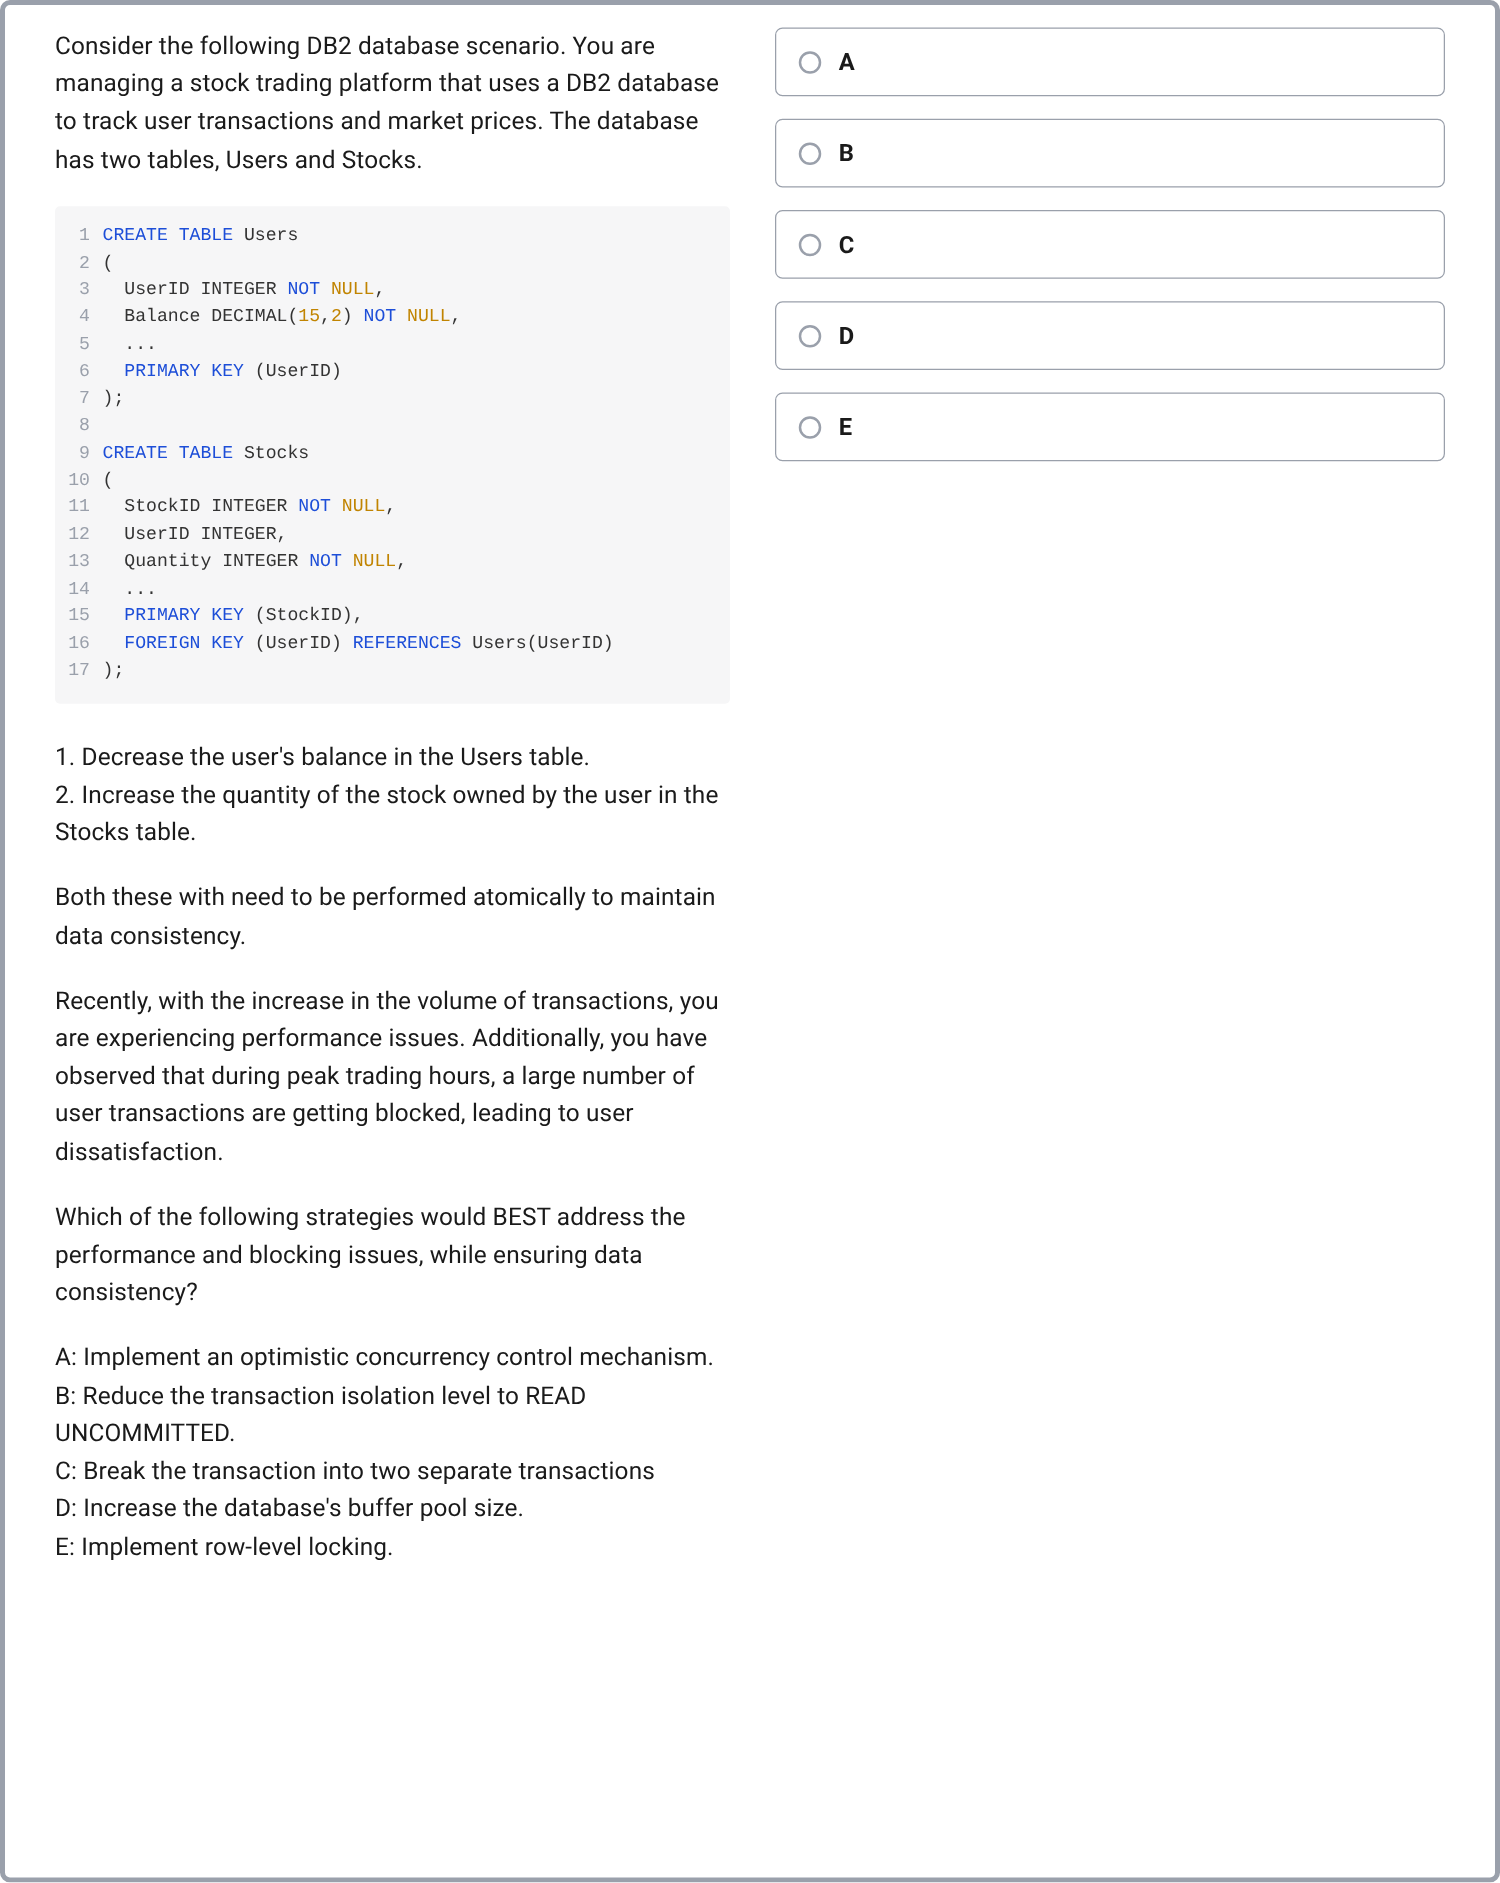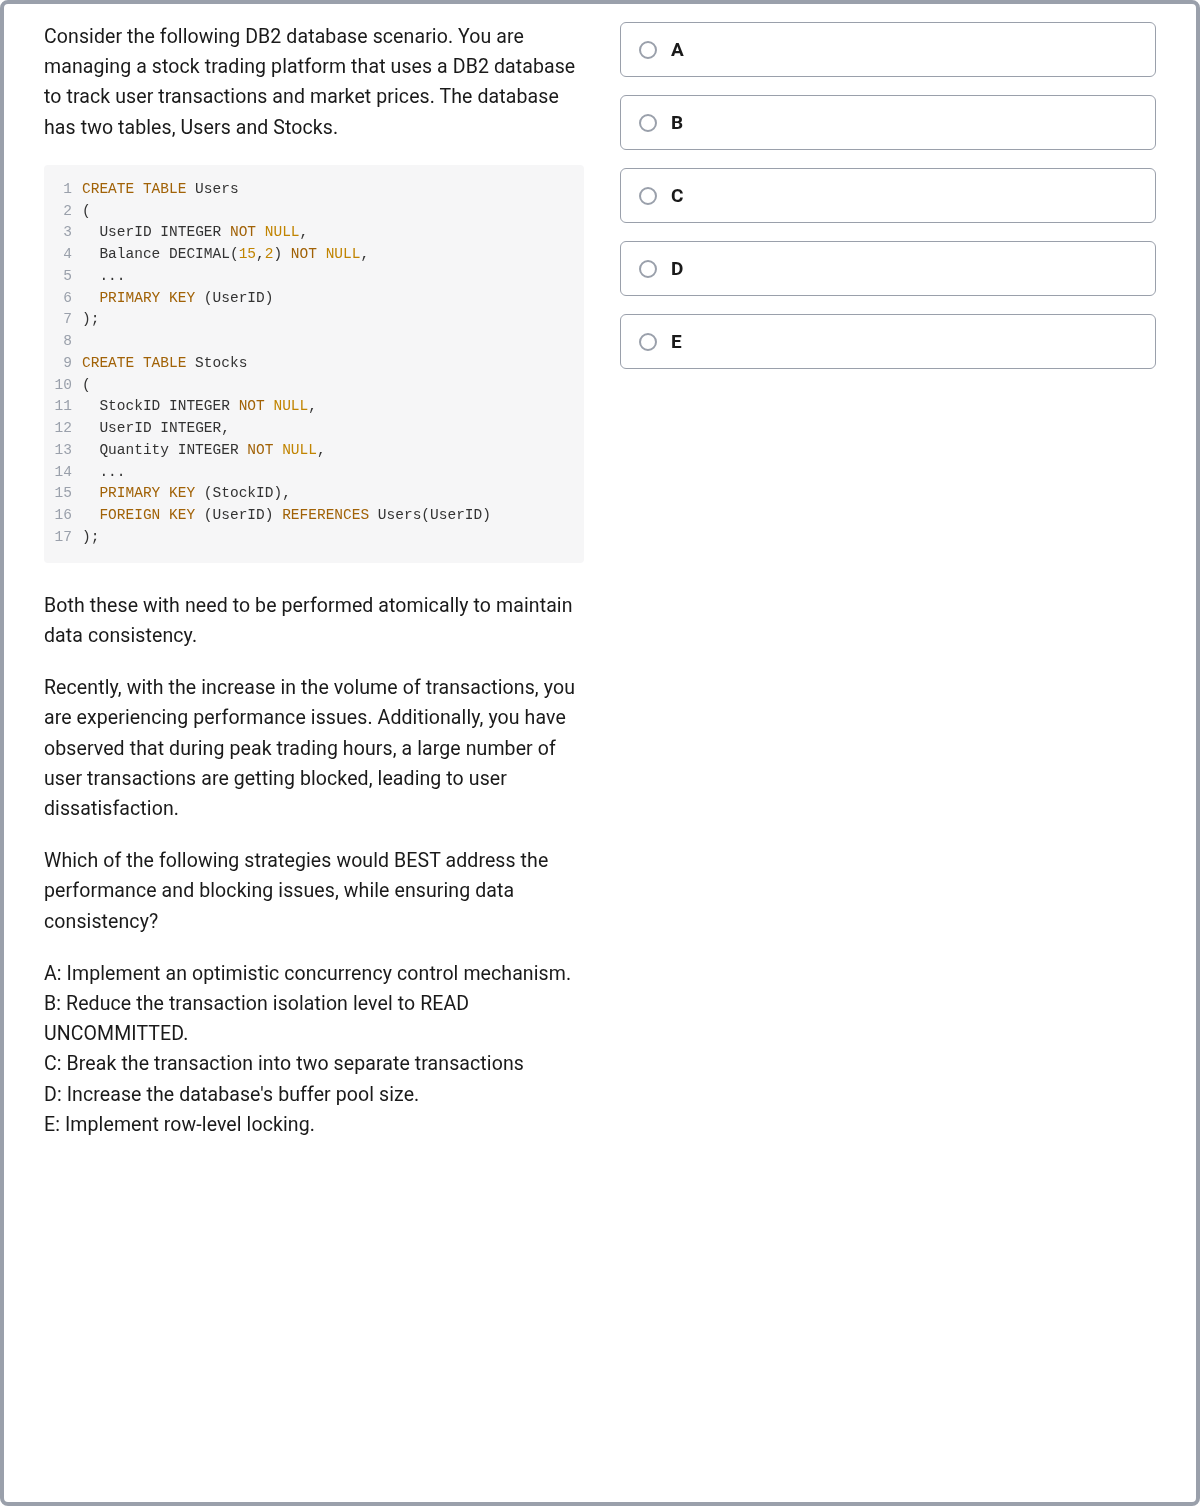--- a/index.html
+++ b/index.html
@@ -51,21 +51,21 @@
   .code-line { display: flex; }
   .lineno {
     width: 28px;
     text-align: right;
     color: #9aa0ab;
     flex-shrink: 0;
     padding-right: 10px;
     user-select: none;
   }
   .code-txt { color: #333; }
-  .kw { color: #a16207; }
+  .kw { color: #1d4ed8; }
   .num { color: #c18401; }
   .null { color: #c18401; text-align: center; }
   .option {
     border: 1.5px solid #9aa0ab;
     border-radius: 6px;
     padding: 15px 18px;
     display: flex;
     align-items: center;
     gap: 14px;
     cursor: pointer;
@@ -88,20 +88,22 @@
 <body>
 
 <div class="outer">
   <div class="left-col">
 
     <p class="para">Consider the following DB2 database scenario. You are managing a stock trading platform that uses a DB2 database to track user transactions and market prices. The database has two tables, Users and Stocks.</p>
 
     <div class="code-block" id="code-block"><div class="code-line"><span class="lineno">1</span><span class="code-txt"><span class="kw">CREATE TABLE</span><span> Users</span></span></div><div class="code-line"><span class="lineno">2</span><span class="code-txt"><span>(</span></span></div><div class="code-line"><span class="lineno">3</span><span class="code-txt"><span>  UserID </span><span>INTEGER</span><span> </span><span class="kw">NOT</span><span> </span><span class="null">NULL</span><span>,</span></span></div><div class="code-line"><span class="lineno">4</span><span class="code-txt"><span>  Balance </span><span>DECIMAL</span><span>(</span><span class="num">15</span><span>,</span><span class="num">2</span><span>) </span><span class="kw">NOT</span><span> </span><span class="null">NULL</span><span>,</span></span></div><div class="code-line"><span class="lineno">5</span><span class="code-txt"><span>  ...</span></span></div><div class="code-line"><span class="lineno">6</span><span class="code-txt"><span>  </span><span class="kw">PRIMARY KEY</span><span> (UserID)</span></span></div><div class="code-line"><span class="lineno">7</span><span class="code-txt"><span>);</span></span></div><div class="code-line"><span class="lineno">8</span><span class="code-txt"><span></span></span></div><div class="code-line"><span class="lineno">9</span><span class="code-txt"><span class="kw">CREATE TABLE</span><span> Stocks</span></span></div><div class="code-line"><span class="lineno">10</span><span class="code-txt"><span>(</span></span></div><div class="code-line"><span class="lineno">11</span><span class="code-txt"><span>  StockID </span><span>INTEGER</span><span> </span><span class="kw">NOT</span><span> </span><span class="null">NULL</span><span>,</span></span></div><div class="code-line"><span class="lineno">12</span><span class="code-txt"><span>  UserID </span><span>INTEGER</span><span>,</span></span></div><div class="code-line"><span class="lineno">13</span><span class="code-txt"><span>  Quantity </span><span>INTEGER</span><span> </span><span class="kw">NOT</span><span> </span><span class="null">NULL</span><span>,</span></span></div><div class="code-line"><span class="lineno">14</span><span class="code-txt"><span>  ...</span></span></div><div class="code-line"><span class="lineno">15</span><span class="code-txt"><span>  </span><span class="kw">PRIMARY KEY</span><span> (StockID),</span></span></div><div class="code-line"><span class="lineno">16</span><span class="code-txt"><span>  </span><span class="kw">FOREIGN KEY</span><span> (UserID) </span><span class="kw">REFERENCES</span><span> Users(UserID)</span></span></div><div class="code-line"><span class="lineno">17</span><span class="code-txt"><span>);</span></span></div></div>
 
 
+    <p class="para" style="white-space:pre-line">1. Decrease the user's balance in the Users table.
+2. Increase the quantity of the stock owned by the user in the Stocks table.</p>
 
     <p class="para">Both these with need to be performed atomically to maintain data consistency.</p>
 
     <p class="para">Recently, with the increase in the volume of transactions, you are experiencing performance issues. Additionally, you have observed that during peak trading hours, a large number of user transactions are getting blocked, leading to user dissatisfaction.</p>
 
     <p class="para">Which of the following strategies would BEST address the performance and blocking issues, while ensuring data consistency?</p>
 
     <p class="para" style="white-space:pre-line;margin-bottom:0">A: Implement an optimistic concurrency control mechanism.
 B: Reduce the transaction isolation level to READ UNCOMMITTED.
 C: Break the transaction into two separate transactions

